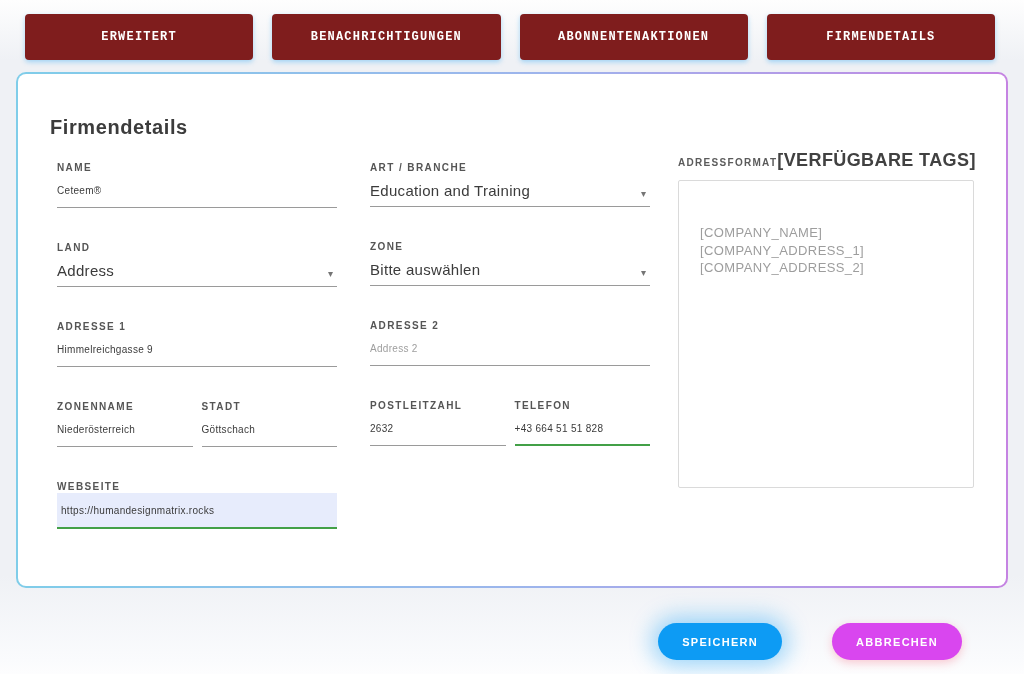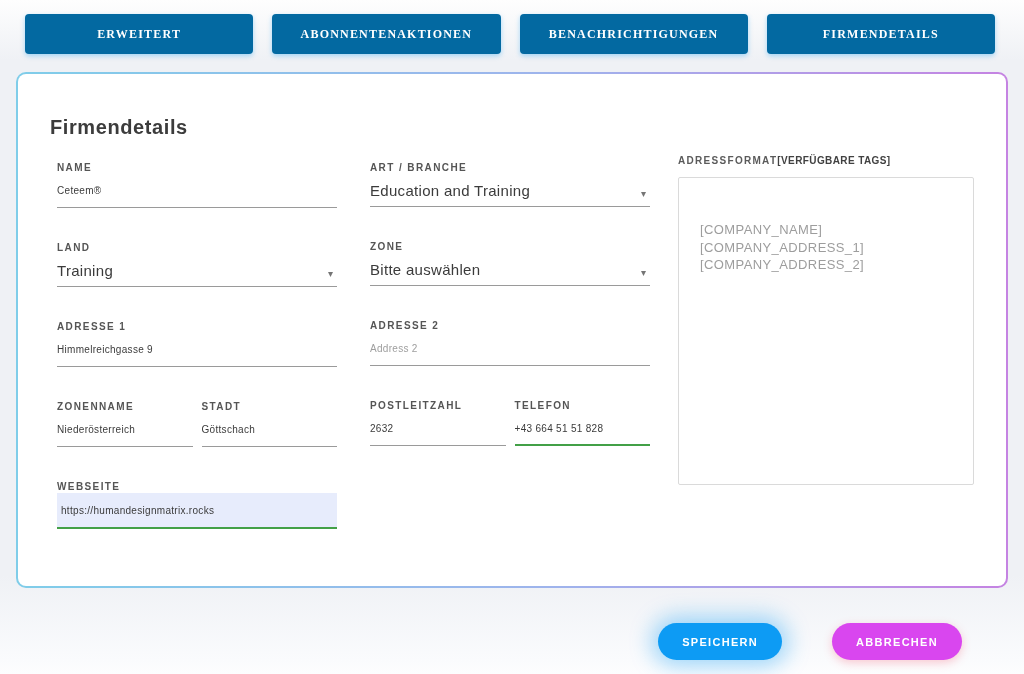--- a/index.html
+++ b/index.html
@@ -6,23 +6,23 @@
   html,body { width:1024px; height:674px; overflow:hidden; }
   body {
     font-family:"Liberation Sans", sans-serif;
     background:linear-gradient(180deg,#fefefe 0px,#eff1f5 60px,#eff1f5 575px,#fafbfd 660px,#fdfdfe 674px);
     position:relative;
   }
 
   
   .tabbar { position:absolute; top:14px; left:25px; width:970px; display:flex; gap:19px; }
   .tabbtn {
-    flex:1; height:40px; border:none; border-radius:4px;
-    background:#0369a1; color:#ffffff;
-    font-family:Liberation Serif, serif;
+    flex:1; height:46px; border:none; border-radius:4px;
+    background:#7f1d1d; color:#ffffff;
+    font-family:Liberation Mono, monospace;
     font-size:12px; font-weight:bold; letter-spacing:1.2px; text-transform:uppercase;
     box-shadow:0 2px 5px rgba(13,155,244,0.35);
     cursor:pointer;
   }
 
   
   .card {
     position:absolute; left:16px; top:72px; width:992px; height:516px;
     border:2px solid transparent; border-radius:10px;
     background:linear-gradient(#ffffff,#ffffff) padding-box,
@@ -64,21 +64,21 @@
     border-bottom:2px solid #43a047 !important; height:36px;
   }
 
   
   .tags-panel { position:absolute; left:660px; top:76px; width:296px; }
   .tags-header { white-space:nowrap; }
   .tags-header .prefix {
     font-size:10px; font-weight:bold; color:#5b5b5b; letter-spacing:1.3px;
   }
   .tags-header .tagname {
-    font-size:10px; font-weight:bold; color:#414141; letter-spacing:0.4px;
+    font-size:18px; font-weight:bold; color:#414141; letter-spacing:0.4px;
   }
   .tags-box {
     margin-top:9px; width:296px; height:308px;
     background:#ffffff; border:1px solid #dadada; border-radius:2px;
     padding:43px 18px 0 21px; cursor:text;
   }
   .tag-line { font-size:13px; color:#9d9d9d; letter-spacing:0.4px; line-height:17.5px; }
 
   
   .actions { position:absolute; top:623px; right:62px; display:flex; gap:50px; }
@@ -95,37 +95,37 @@
   .pill.cancel {
     background:#d946ef; min-width:110px;
     box-shadow:0 3px 10px rgba(245,86,110,0.30);
   }
 </style>
 </head>
 <body>
 
 <div class="tabbar">
   <button class="tabbtn">ERWEITERT</button>
+  <button class="tabbtn">BENACHRICHTIGUNGEN</button>
   <button class="tabbtn">ABONNENTENAKTIONEN</button>
-  <button class="tabbtn">BENACHRICHTIGUNGEN</button>
   <button class="tabbtn">FIRMENDETAILS</button>
 </div>
 
 <div class="card">
   <div class="card-title">Firmendetails</div>
 
   <div class="col col1">
     <div class="field">
       <div class="flabel">NAME</div>
       <input class="finput" value="Ceteem®" style="">
     </div>
     <div class="field">
       <div class="flabel">LAND</div>
       <div class="fselect">
-        <span class="sel-value">Training</span>
+        <span class="sel-value">Address</span>
         <span class="sel-arrow">▾</span>
       </div>
     </div>
     <div class="field">
       <div class="flabel">ADRESSE 1</div>
       <input class="finput" value="Himmelreichgasse 9" style="">
     </div>
     <div class="split">
       <div class="field">
         <div class="flabel">ZONENNAME</div>

